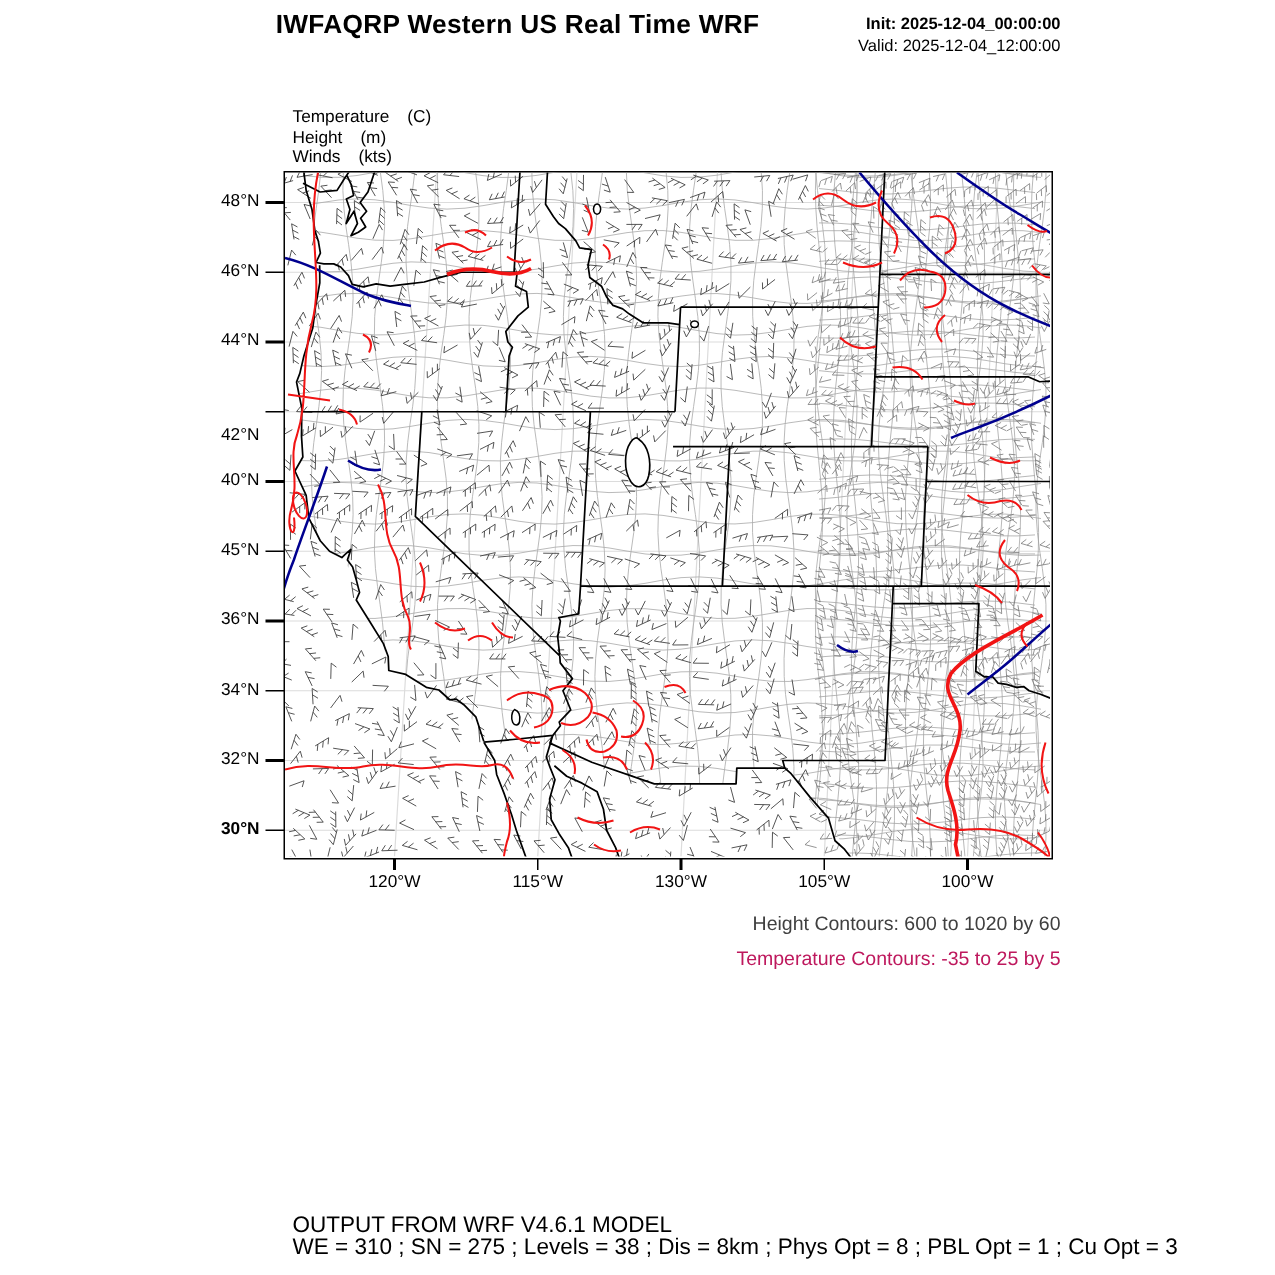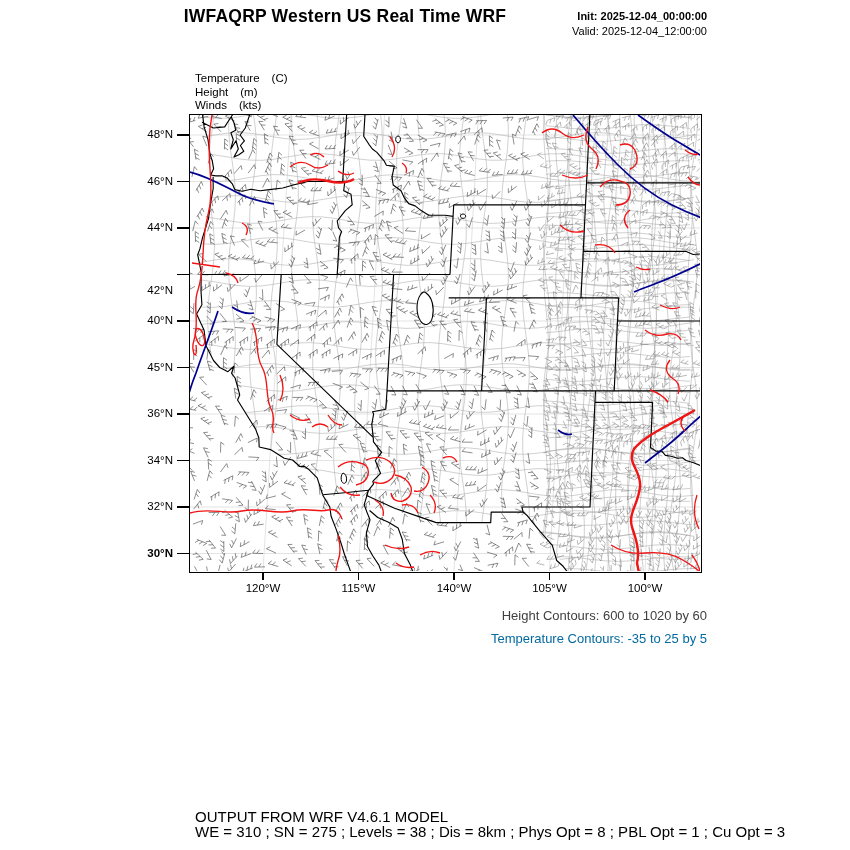--- a/index.html
+++ b/index.html
@@ -79,27 +79,27 @@
     <div class="abs latlab" style="left: 119px; top: 453.5px;">34°N</div>
     <div class="lattick" style="left: 177px; top: 459.7px;"></div>
     <div class="abs latlab" style="left: 119px; top: 500px;">32°N</div>
     <div class="lattick" style="left: 177px; top: 506.2px;"></div>
     <div class="abs latlab" style="left: 119px; top: 546.5px; font-weight: bold;">30°N</div>
     <div class="lattick" style="left: 177px; top: 552.7px;"></div>
     <div class="abs lonlab" style="left: 233px; top: 582px;">120°W</div>
     <div class="lontick" style="left: 262.2px; top: 572px;"></div>
     <div class="abs lonlab" style="left: 328.5px; top: 582px;">115°W</div>
     <div class="lontick" style="left: 357.7px; top: 572px;"></div>
-    <div class="abs lonlab" style="left: 424px; top: 582px;">140°W</div>
+    <div class="abs lonlab" style="left: 424px; top: 582px;">130°W</div>
     <div class="lontick" style="left: 453.2px; top: 572px;"></div>
     <div class="abs lonlab" style="left: 519.5px; top: 582px;">105°W</div>
     <div class="lontick" style="left: 548.7px; top: 572px;"></div>
     <div class="abs lonlab" style="left: 615px; top: 582px;">100°W</div>
     <div class="lontick" style="left: 644.2px; top: 572px;"></div>
   </div>
 
 <div class="abs note" id="hnote" style="left: 287px; top: 608px; color: #404040;">Height Contours: 600 to 1020 by 60</div>
-<div class="abs note" id="tnote" style="left: 287px; top: 631px; color: #0369a1;">Temperature Contours: -35 to 25 by 5</div>
+<div class="abs note" id="tnote" style="left: 287px; top: 631px; color: #be185d;">Temperature Contours: -35 to 25 by 5</div>
 
 <div class="abs footer">
   <div>OUTPUT FROM WRF V4.6.1 MODEL</div>
   <div>WE = 310 ; SN = 275 ; Levels = 38 ; Dis = 8km ; Phys Opt = 8 ; PBL Opt = 1 ; Cu Opt = 3</div>
 </div>
 
 </body></html>

